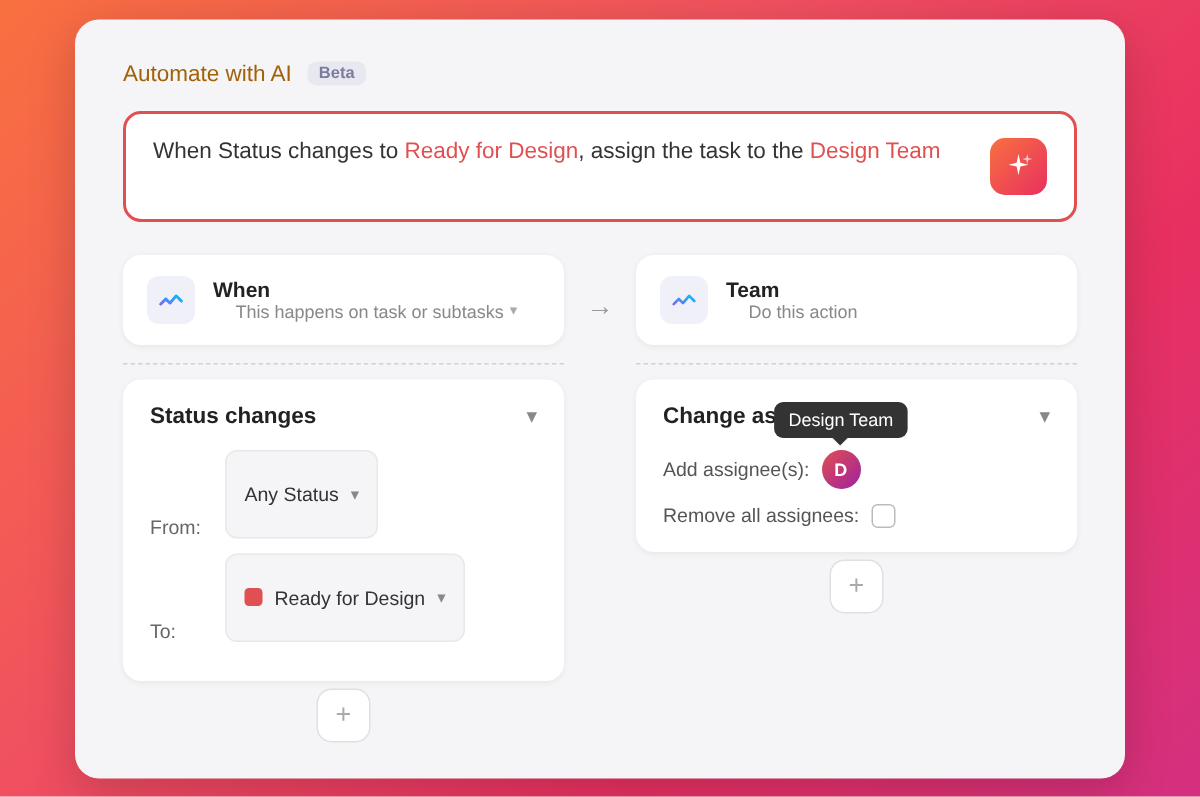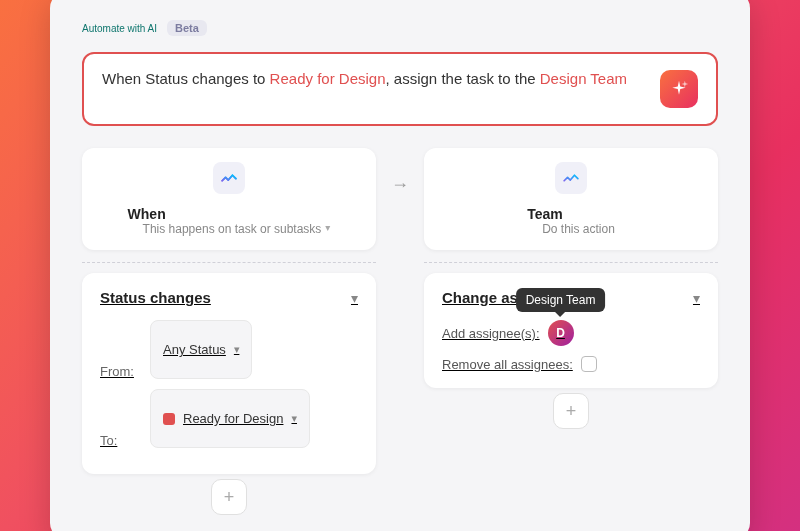--- a/index.html
+++ b/index.html
@@ -21,23 +21,23 @@
       min-height: 440px;
       box-shadow: 0 8px 32px rgba(0,0,0,0.18);
     }
     .header-row {
       display: flex;
       align-items: center;
       gap: 10px;
       margin-bottom: 16px;
     }
     .header-title {
-      font-size: 10px;
+      font-size: 15px;
       font-weight: 500;
-      color: #0f766e;
+      color: #a16207;
     }
     .beta-badge {
       background: #e8e8f0;
       color: #7c7ca0;
       font-size: 11px;
       font-weight: 600;
       border-radius: 6px;
       padding: 2px 8px;
     }
     .prompt-box {
@@ -100,21 +100,20 @@
     }
     .trigger-box, .action-box {
       background: #fff;
       border-radius: 12px;
       padding: 14px 16px;
       display: flex;
       align-items: center;
       gap: 12px;
       margin-bottom: 12px;
       box-shadow: 0 1px 4px rgba(0,0,0,0.06);
-      flex-direction: column;
     }
     .trigger-icon, .action-icon {
       width: 32px;
       height: 32px;
       border-radius: 8px;
       display: flex;
       align-items: center;
       justify-content: center;
       flex-shrink: 0;
       background: #f0f0f8;
@@ -139,21 +138,20 @@
     .box-sublabel .chevron {
       font-size: 10px;
       color: #aaa;
     }
     .condition-box {
       background: #fff;
       border-radius: 12px;
       padding: 16px 18px;
       box-shadow: 0 1px 4px rgba(0,0,0,0.06);
       margin-bottom: 1px;
-      text-decoration: underline;
     }
     .condition-header {
       display: flex;
       align-items: center;
       justify-content: space-between;
       margin-bottom: 14px;
     }
     .condition-title {
       font-size: 15px;
       font-weight: 600;

